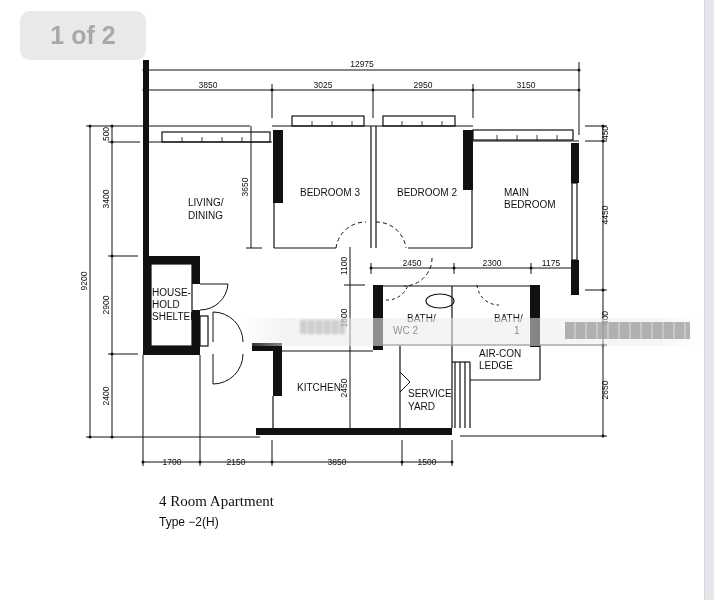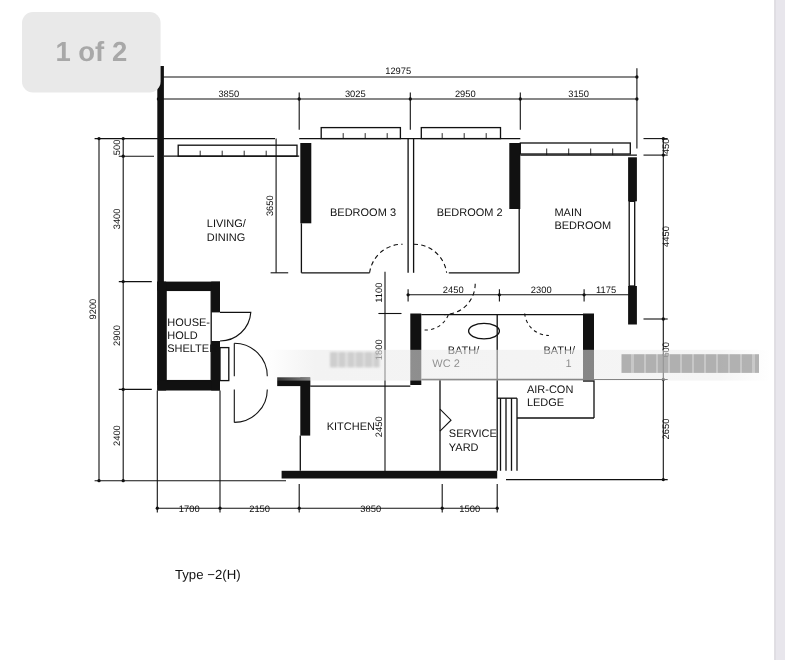--- a/index.html
+++ b/index.html
@@ -24,21 +24,21 @@
       width: 10px;
       height: 600px;
       background: #e8e6ec;
       border-left: 1px solid #d6d4da;
     }
     .counter-pill {
       position: absolute;
       left: 20px;
       top: 11px;
       width: 126px;
-      height: 73px;
+      height: 49px;
       border-radius: 10px;
       background: #e9e9e9;
       color: #a8a8a8;
       font-family: "Liberation Sans", sans-serif;
       font-size: 25px;
       font-weight: 600;
       display: flex;
       align-items: center;
       justify-content: center;
       z-index: 5;
@@ -336,18 +336,19 @@
       <text x="479" y="369">LEDGE</text>
       <text x="408" y="397">SERVICE</text>
       <text x="408" y="410">YARD</text>
     </g>
   </svg>
 
   <div class="blur-band"></div>
   <div class="watermark-left"></div>
   <div class="watermark"></div>
 
+  <div class="caption-title">4 Room Apartment</div>
   <div class="caption-sub">Type  −2(H)</div>
 
   <div class="counter-pill">1 of 2</div>
 
   <div class="right-strip"></div>
 </div>
 
 </body></html>

